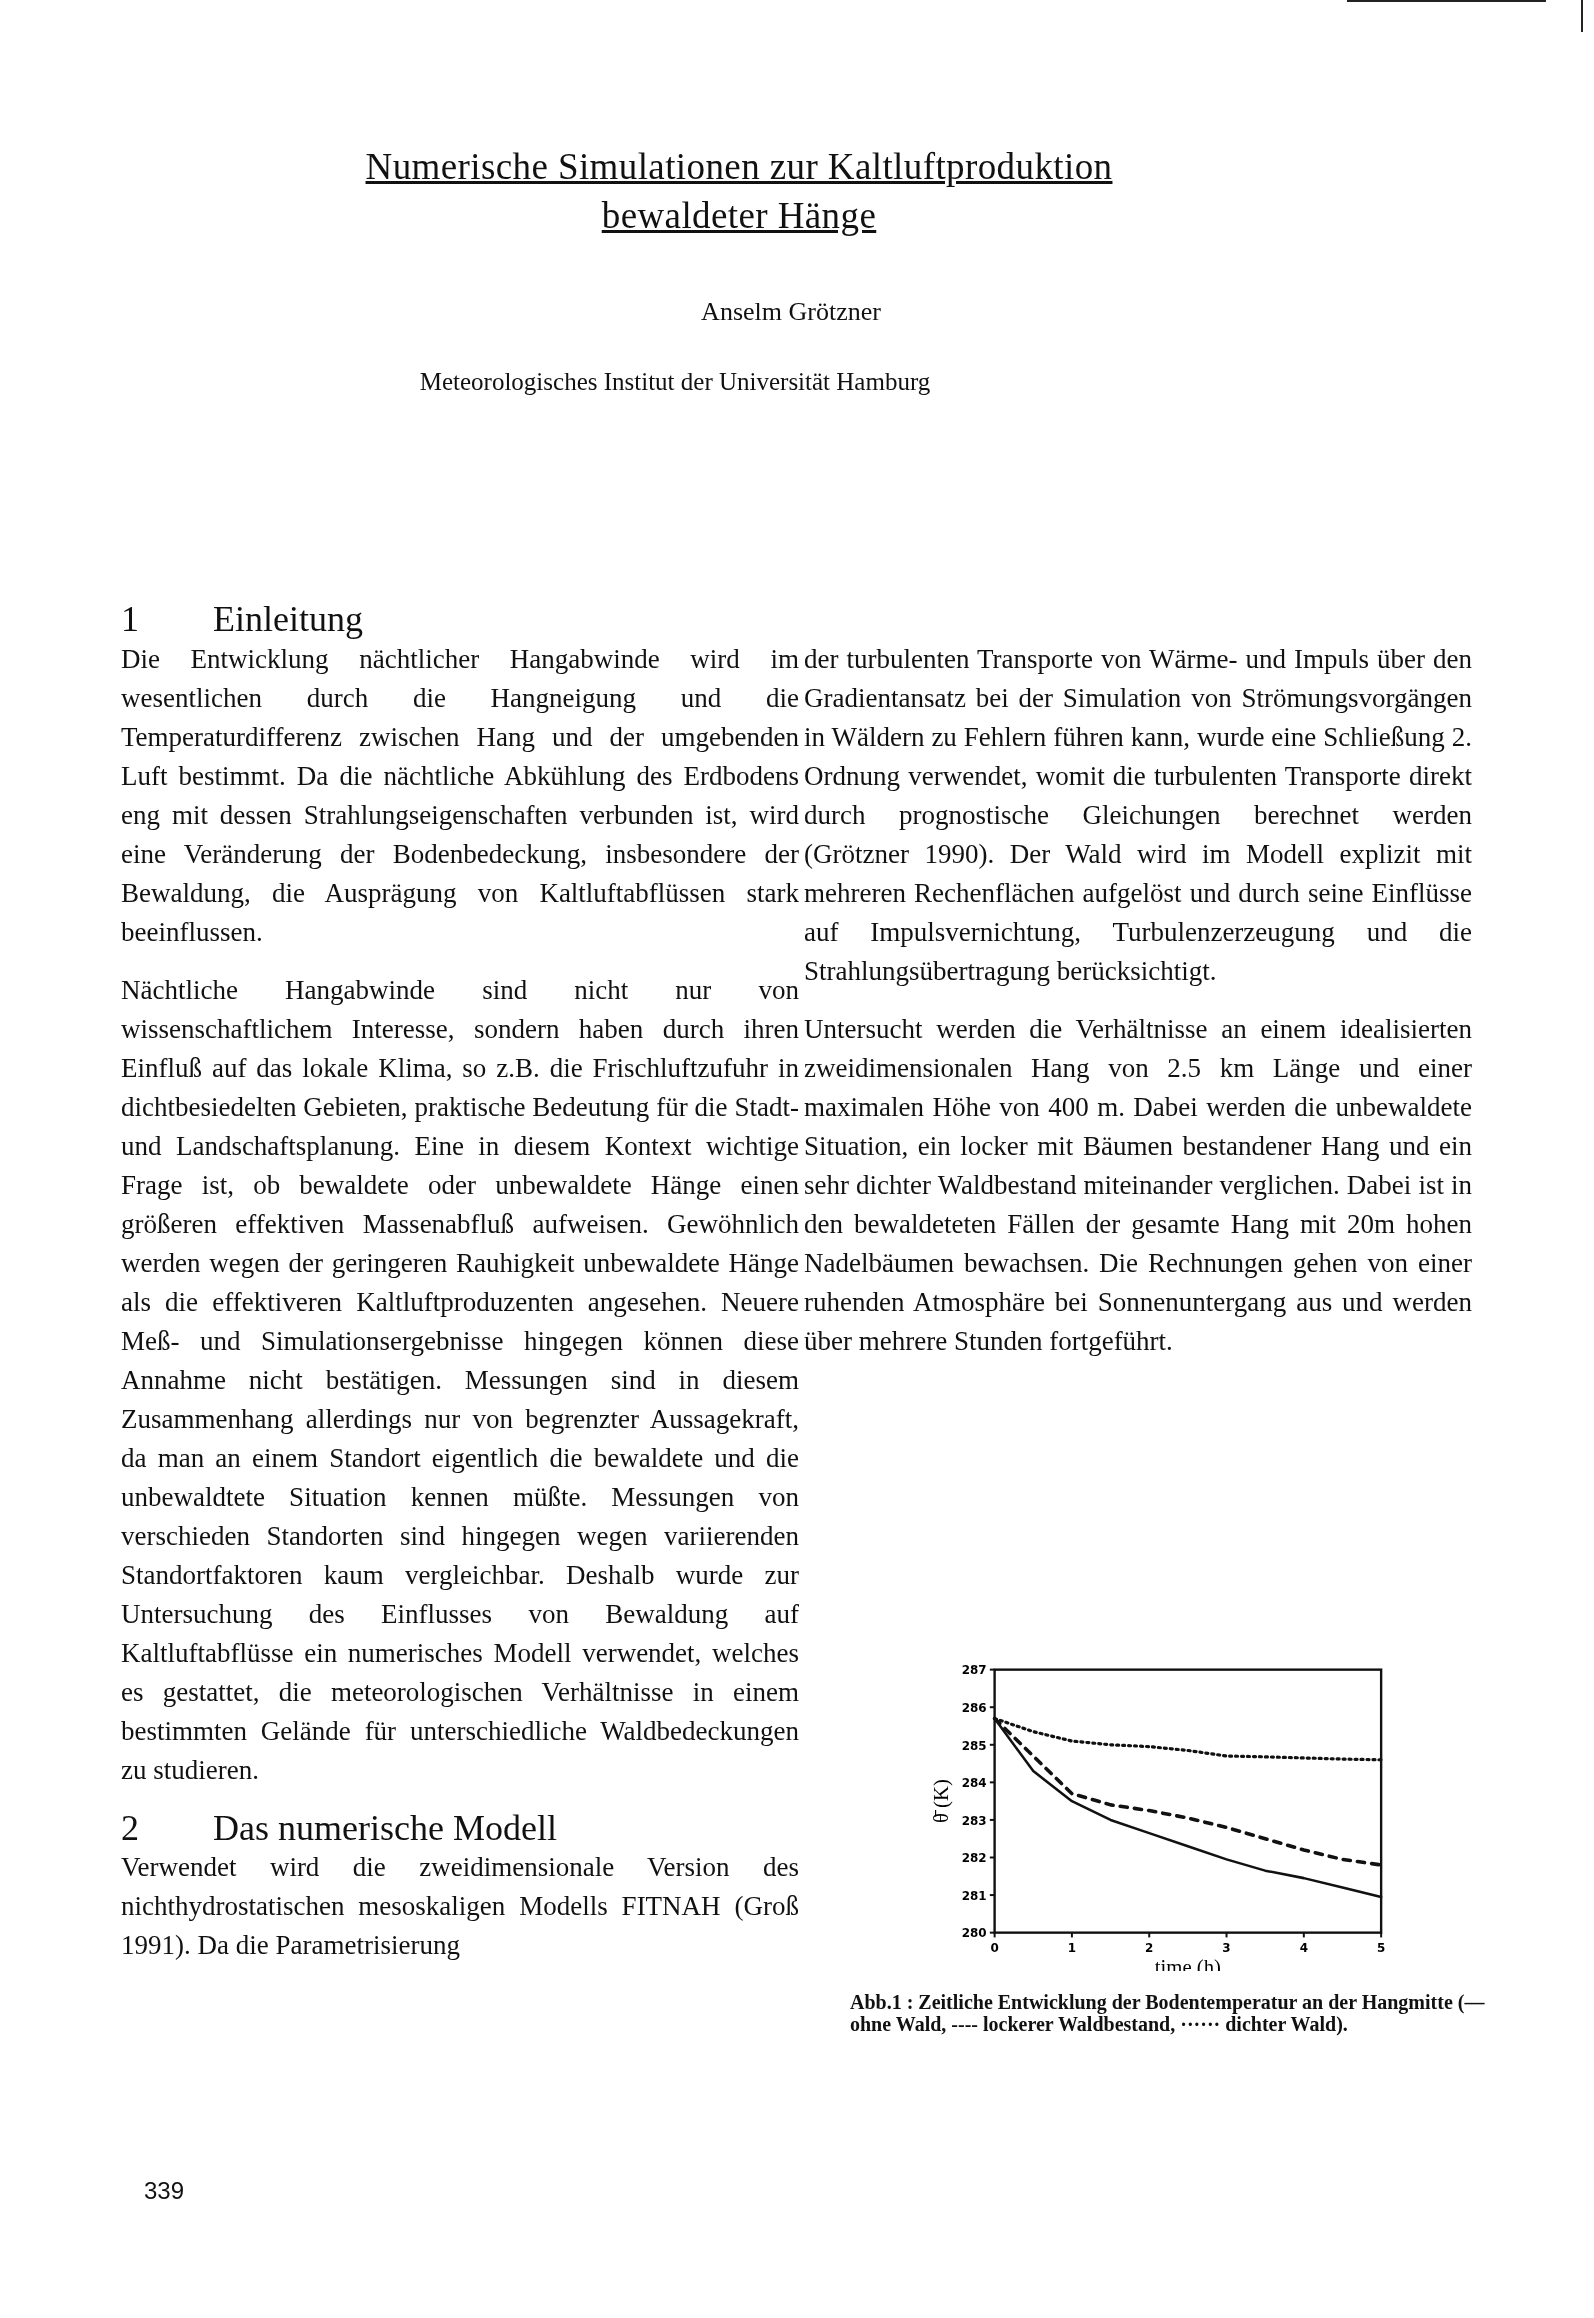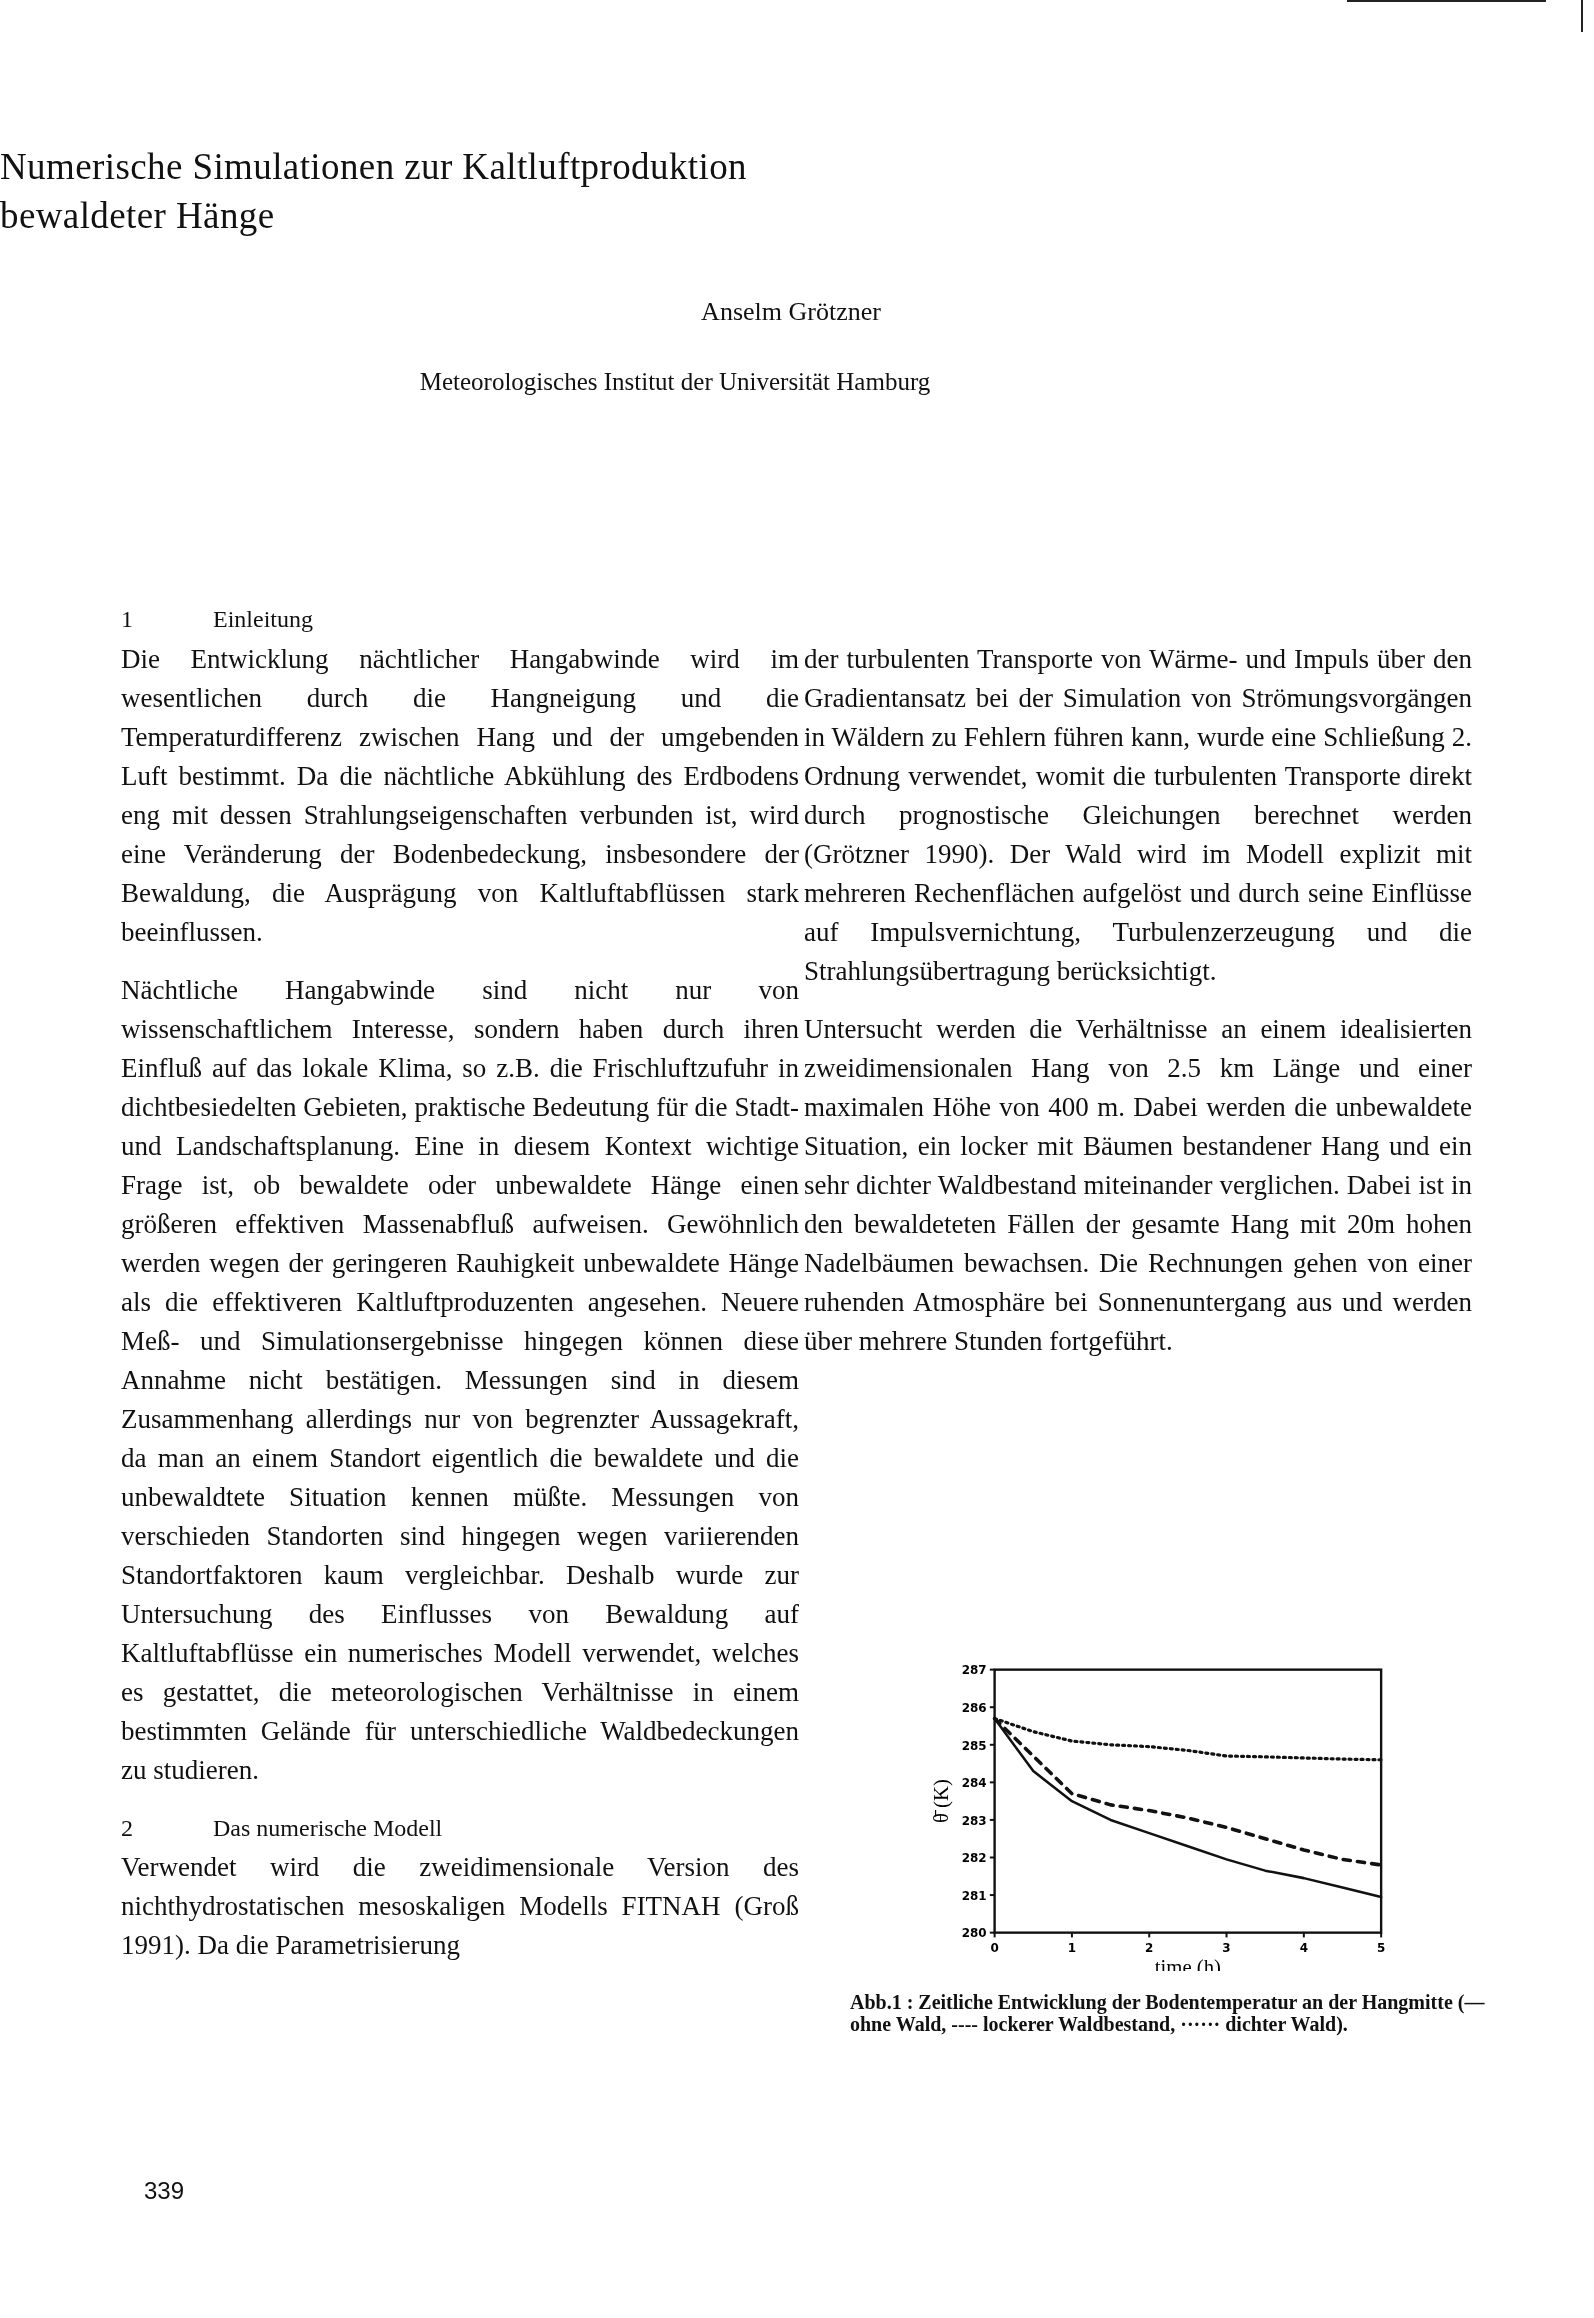--- a/index.html
+++ b/index.html
@@ -1,30 +1,30 @@
 <!DOCTYPE html>
 <html style="font-size:12.8px"><head>
 <meta charset="utf-8">
 <style>
   html, body { margin: 0; padding: 0; background: #ffffff; }
   body { width: 1595px; height: 2319px; position: relative; overflow: hidden;
          font-family: "Liberation Serif", "DejaVu Serif", serif; color: #111; }
   .edge-top { position: absolute; left: 1347px; top: 0; width: 199px; height: 1.6px; background: #222; }
   .edge-right { position: absolute; left: 1581px; top: 0; width: 2.4px; height: 32px; background: #222; }
 
-  .title { position: absolute; left: 0; width: 1478px; top: 142px; text-align: left;
-           font-size: 37px; line-height: 49px; letter-spacing: 0.4px; }
+  .title { position: absolute; left: 0; width: 1478px; top: 142px; text-align: center;
+           font-size: 37px; line-height: 49px; letter-spacing: 0.4px; text-decoration: underline; }
   .author { position: absolute; left: 0; width: 1582px; top: 297px; text-align: center; font-size: 26px; }
   .affil { position: absolute; left: 0; width: 1350px; top: 368px; text-align: center; font-size: 25px; }
 
   .col { position: absolute; top: 600px; font-size: 27px; line-height: 39px; text-align: justify; }
   .col-left { left: 121px; width: 678px; }
   .col-right { left: 804px; width: 668px; margin-top: 40px; }
   .col p { margin: 0 0 19px 0; hyphens: manual; }
-  .heading { font-size: 24px; line-height: 38px; margin: 0 0 1.6px 0; }
+  .heading { font-size: 36px; line-height: 38px; margin: 0 0 1.6px 0; }
   .heading .num { display: inline-block; width: 92px; }
   .heading-mid { margin-top: 11px; }
 
   .figure { position: absolute; left: 891px; top: 1652px; width: 526px; height: 319px; }
   .figure svg { width: 526px; height: 319px; }
   .caption { position: absolute; left: 850px; top: 1991px; width: 662px; font-size: 20px;
              line-height: 22px; font-weight: bold; }
   .pagenum { position: absolute; left: 144px; top: 2177px; font-family: "Liberation Sans", sans-serif;
              font-size: 24px; }
 </style>

